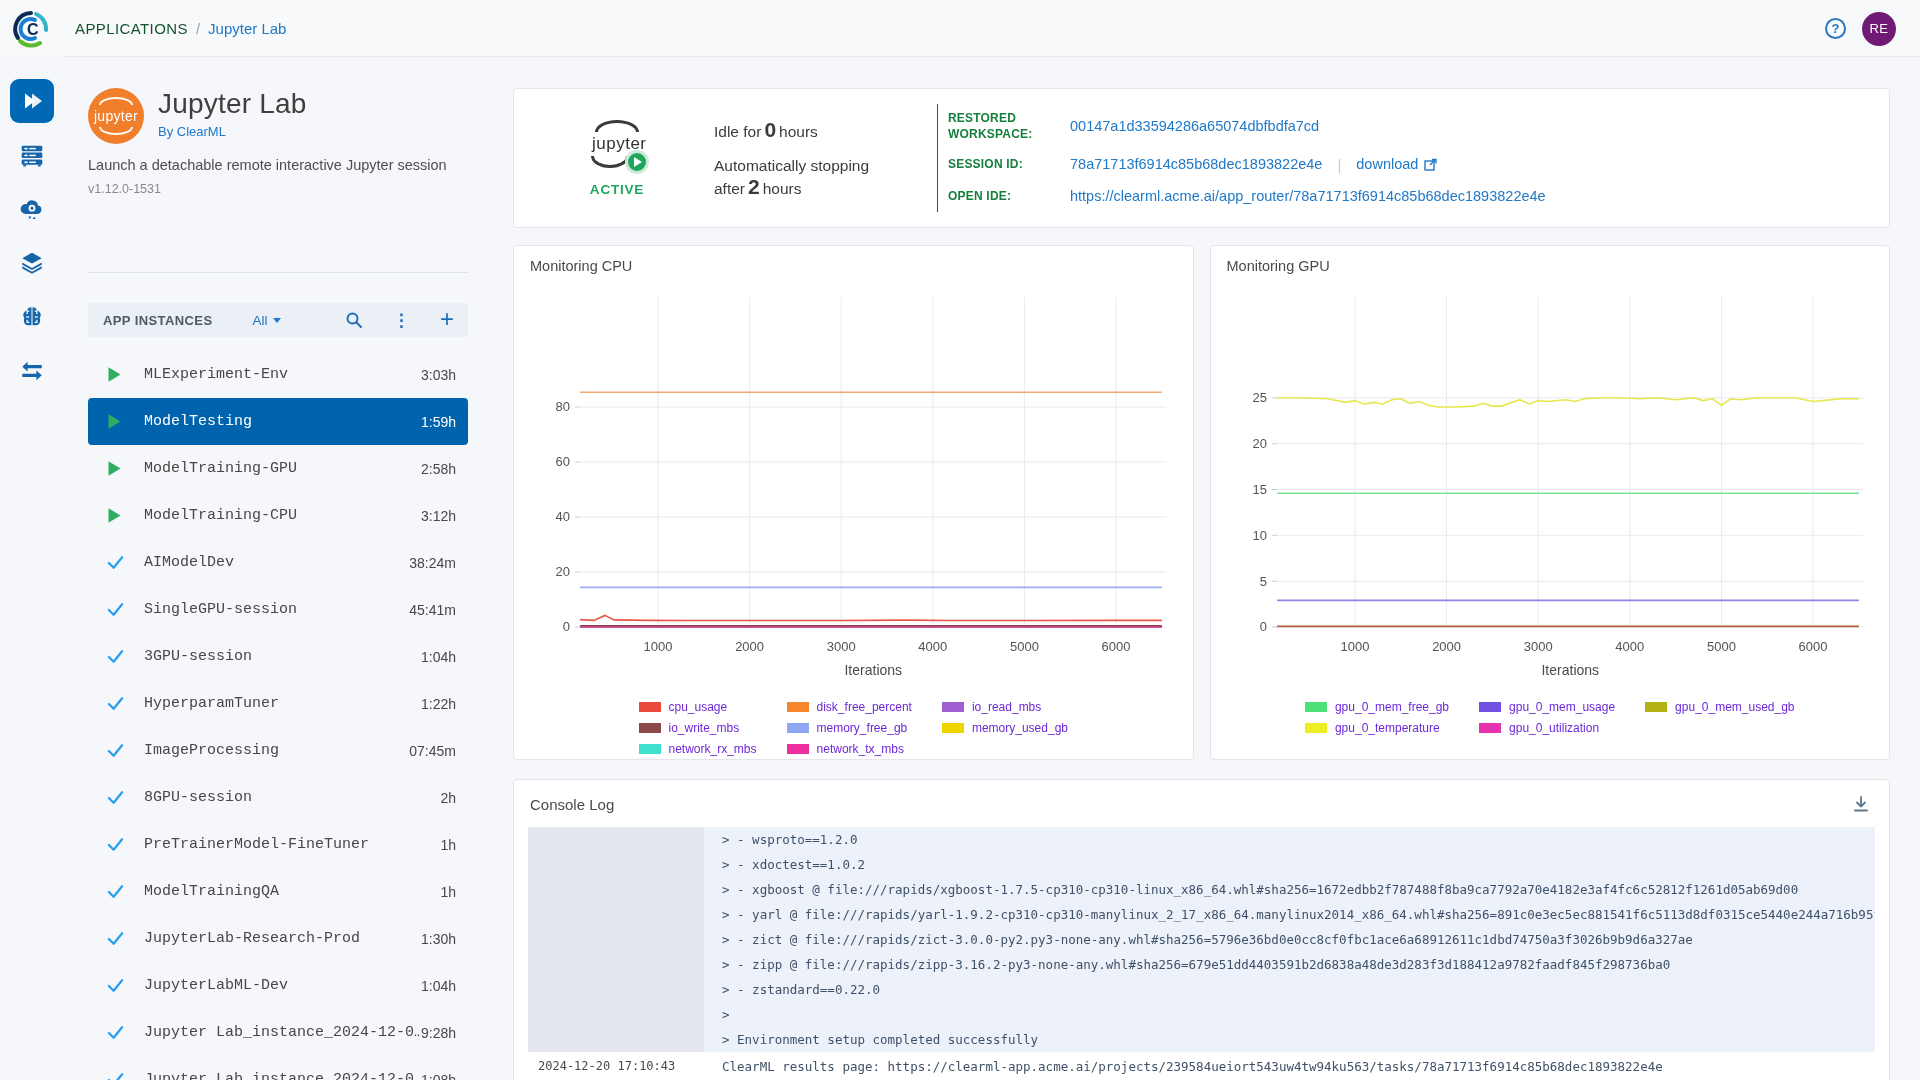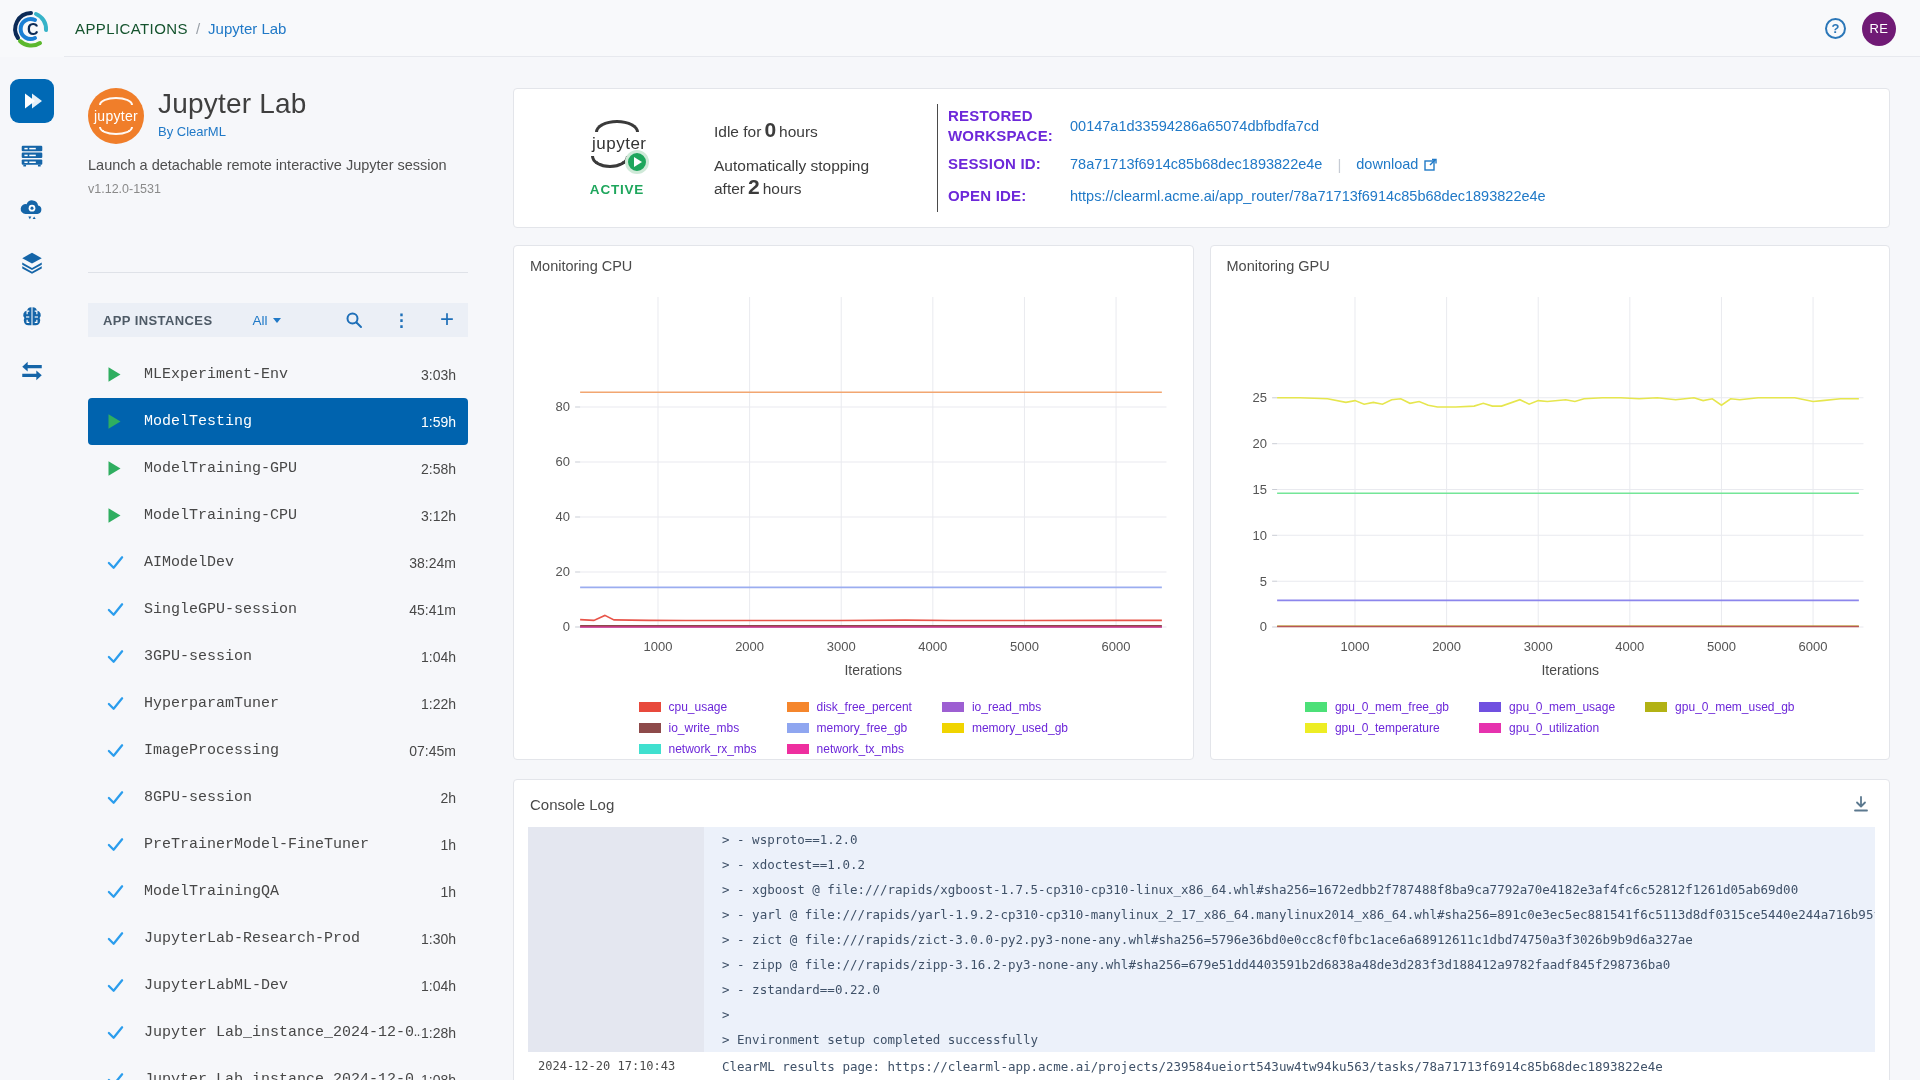--- a/index.html
+++ b/index.html
@@ -73,21 +73,21 @@
   .jlogo .arc.b { top:auto; bottom:2px; transform:rotate(180deg); left:2px; right:16px; border-color:#3a3a3a; }
   .jlogo .play { position:absolute; right:-4px; bottom:-4px; width:24px; height:24px; background:#1ea65c;
                  border:3px solid #cfe9d8; border-radius:50%; display:flex; align-items:center; justify-content:center; }
   .jlogo .play i { width:0; height:0; border-top:5px solid transparent; border-bottom:5px solid transparent; border-left:8px solid #fff; margin-left:2px; }
   .sess-status { margin-top:12px; color:#1ea65c; font-weight:bold; font-size:13.5px; letter-spacing:.8px; }
   .idle-block { margin-left:42px; font-size:15.5px; color:#3c3c3c; }
   .idle-block .big { font-size:21px; font-weight:bold; padding:0 3px; }
   .idle-line2 { margin-top:15px; }
   .sess-right { margin-left:auto; width:952px; flex:none; border-left:1.5px solid #4a4a4a; height:108px; padding-left:10px;
                 display:grid; grid-template-columns:122px 1fr; grid-template-rows:44px 32px 32px; align-items:center; }
-  .sess-label { font-size:15px; font-weight:bold; color:#6d28d9; letter-spacing:.2px; line-height:1.35; }
+  .sess-label { font-size:12px; font-weight:bold; color:#15803d; letter-spacing:.2px; line-height:1.35; }
   .sess-value { font-size:14.5px; color:#2079c7; }
   .sid-row { display:flex; align-items:center; }
   .vbar { color:#c6cbd4; margin:0 15px; font-size:15px; }
   .dl-link { display:flex; align-items:center; gap:6px; color:#2079c7; font-size:14.5px; }
 
   .charts { display:flex; gap:16px; margin-top:17px; }
   .chart-card { flex:1; height:515px; padding:12px 16px; }
   .chart-title { font-size:14.5px; color:#4a4a4a; }
   svg.chart { display:block; width:100%; height:400px; margin-top:8px; }
   .grid-l { stroke:#e9eaef; stroke-width:1; }
@@ -357,21 +357,21 @@
           <span class="name">JupyterLabML-Dev</span>
           <span class="time">1:04h</span>
         </div>
         <div class="row">
           <span class="st-ic">
             <svg width="18" height="15" viewBox="0 0 18 15">
               <path d="M2 8 l5 5 L16 2" fill="none" stroke="#2b9ded" stroke-width="2.4" stroke-linecap="round" stroke-linejoin="round"></path>
             </svg>
           </span>
           <span class="name">Jupyter Lab_instance_2024-12-0…</span>
-          <span class="time">1:28h</span>
+          <span class="time">9:28h</span>
         </div>
         <div class="row">
           <span class="st-ic">
             <svg width="18" height="15" viewBox="0 0 18 15">
               <path d="M2 8 l5 5 L16 2" fill="none" stroke="#2b9ded" stroke-width="2.4" stroke-linecap="round" stroke-linejoin="round"></path>
             </svg>
           </span>
           <span class="name">Jupyter Lab_instance_2024-12-0…</span>
           <span class="time">1:08h</span>
         </div>

